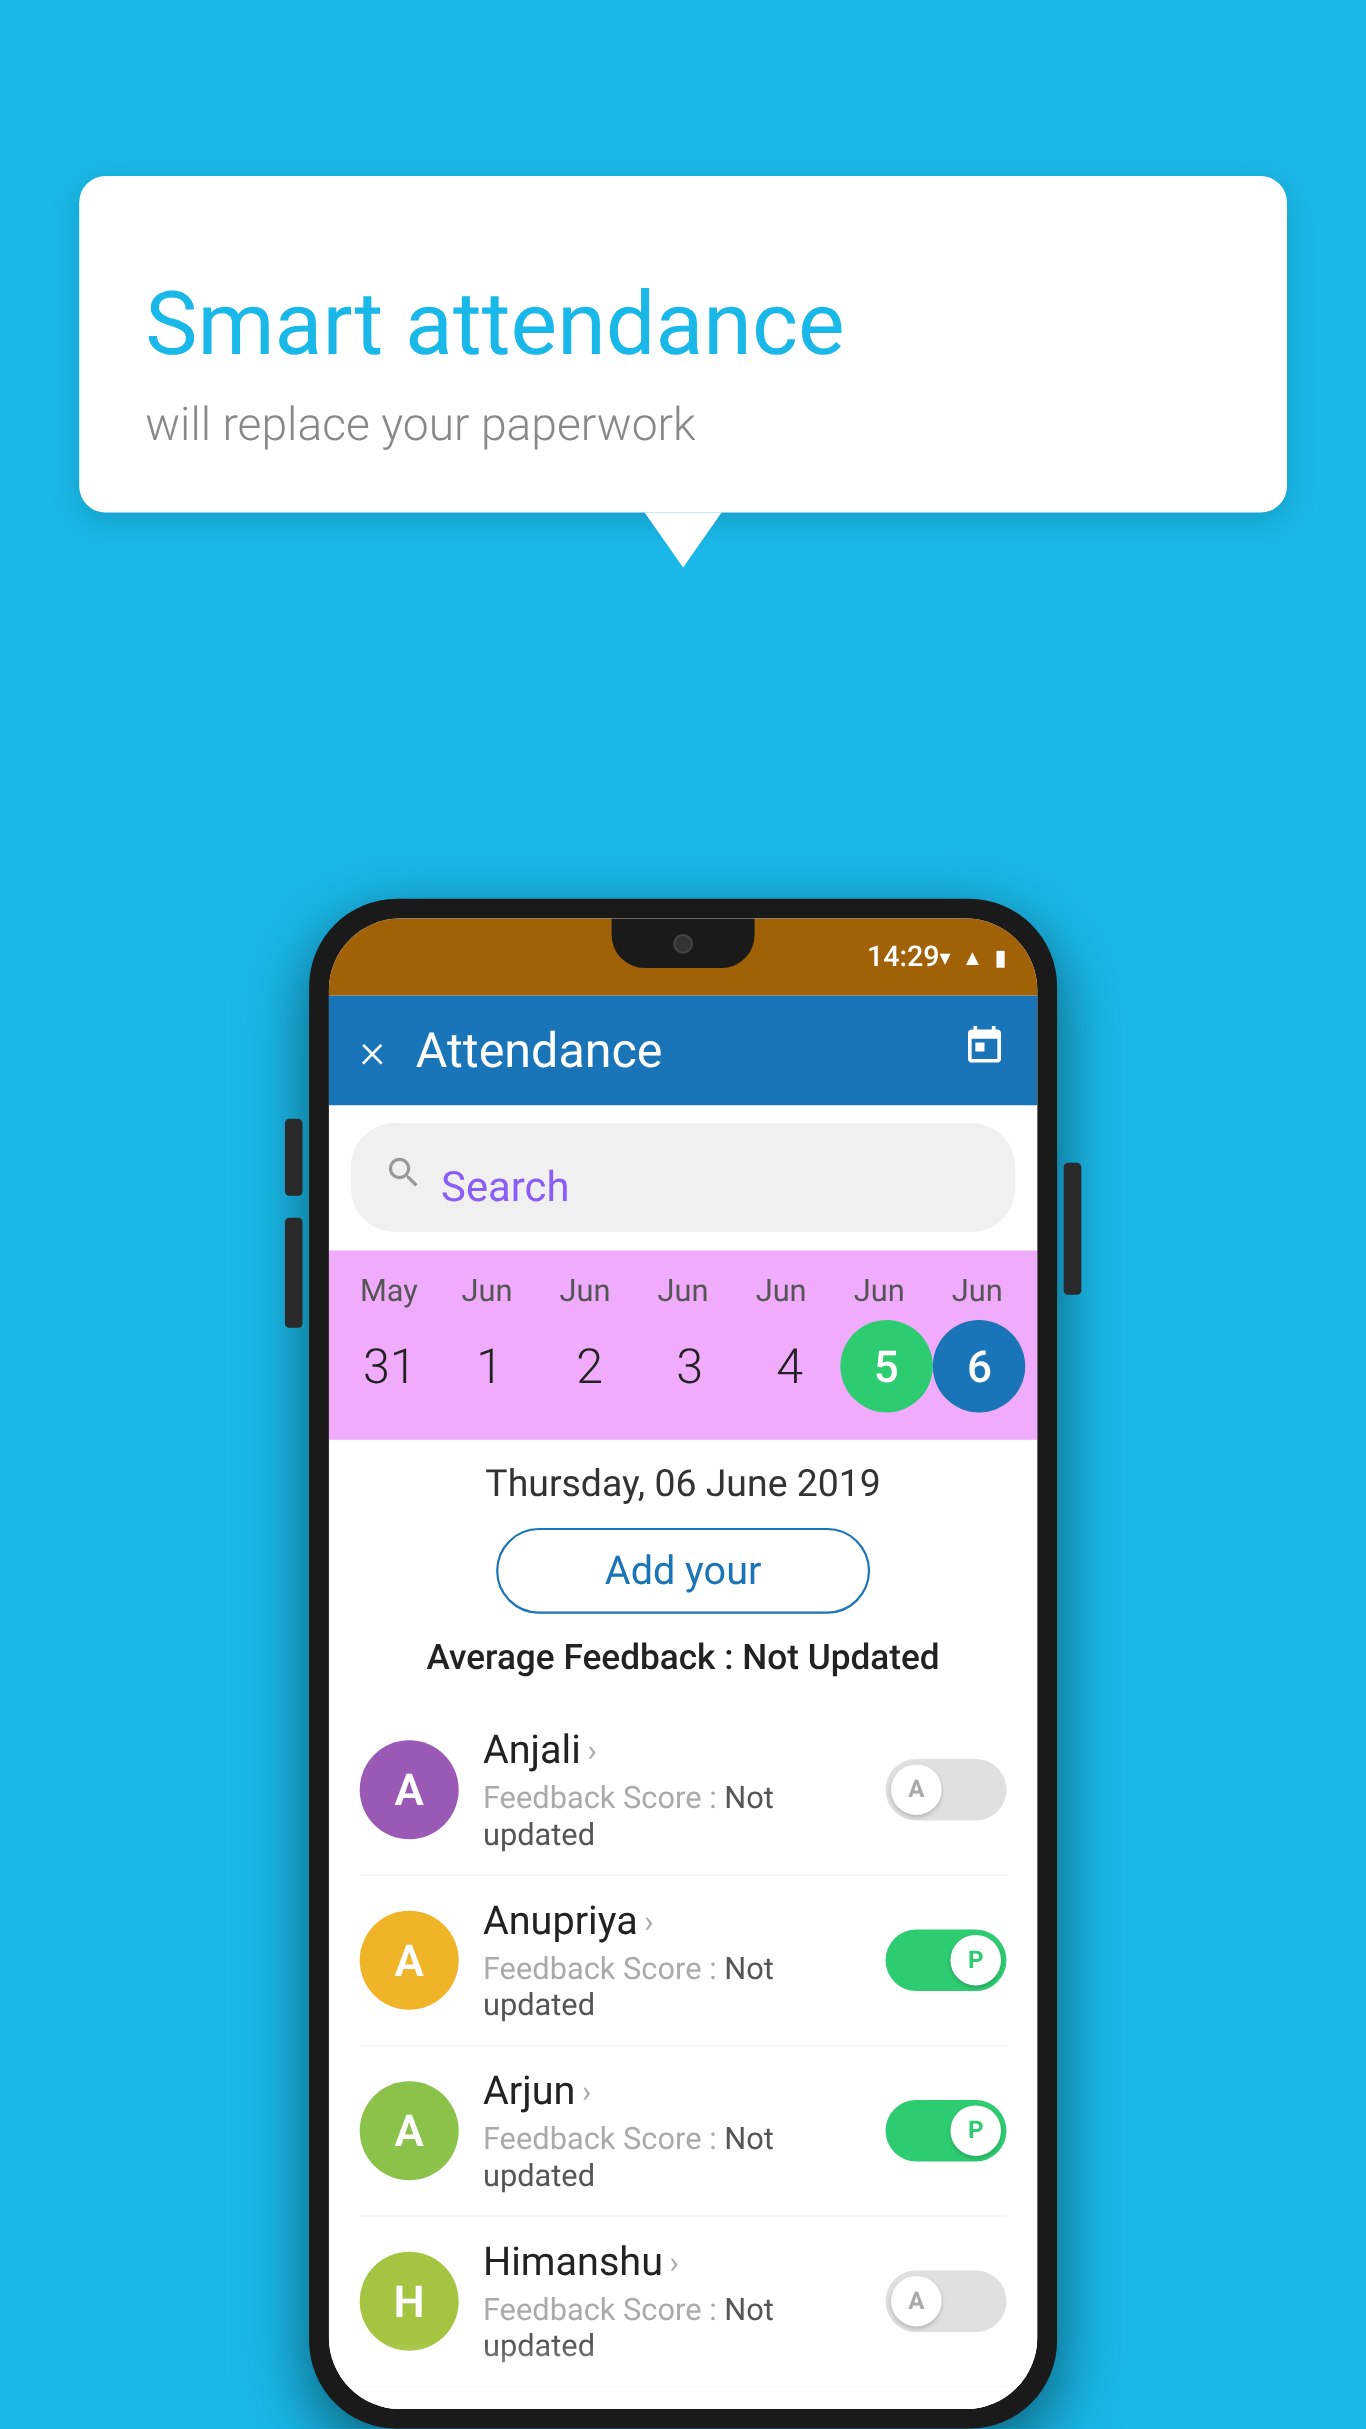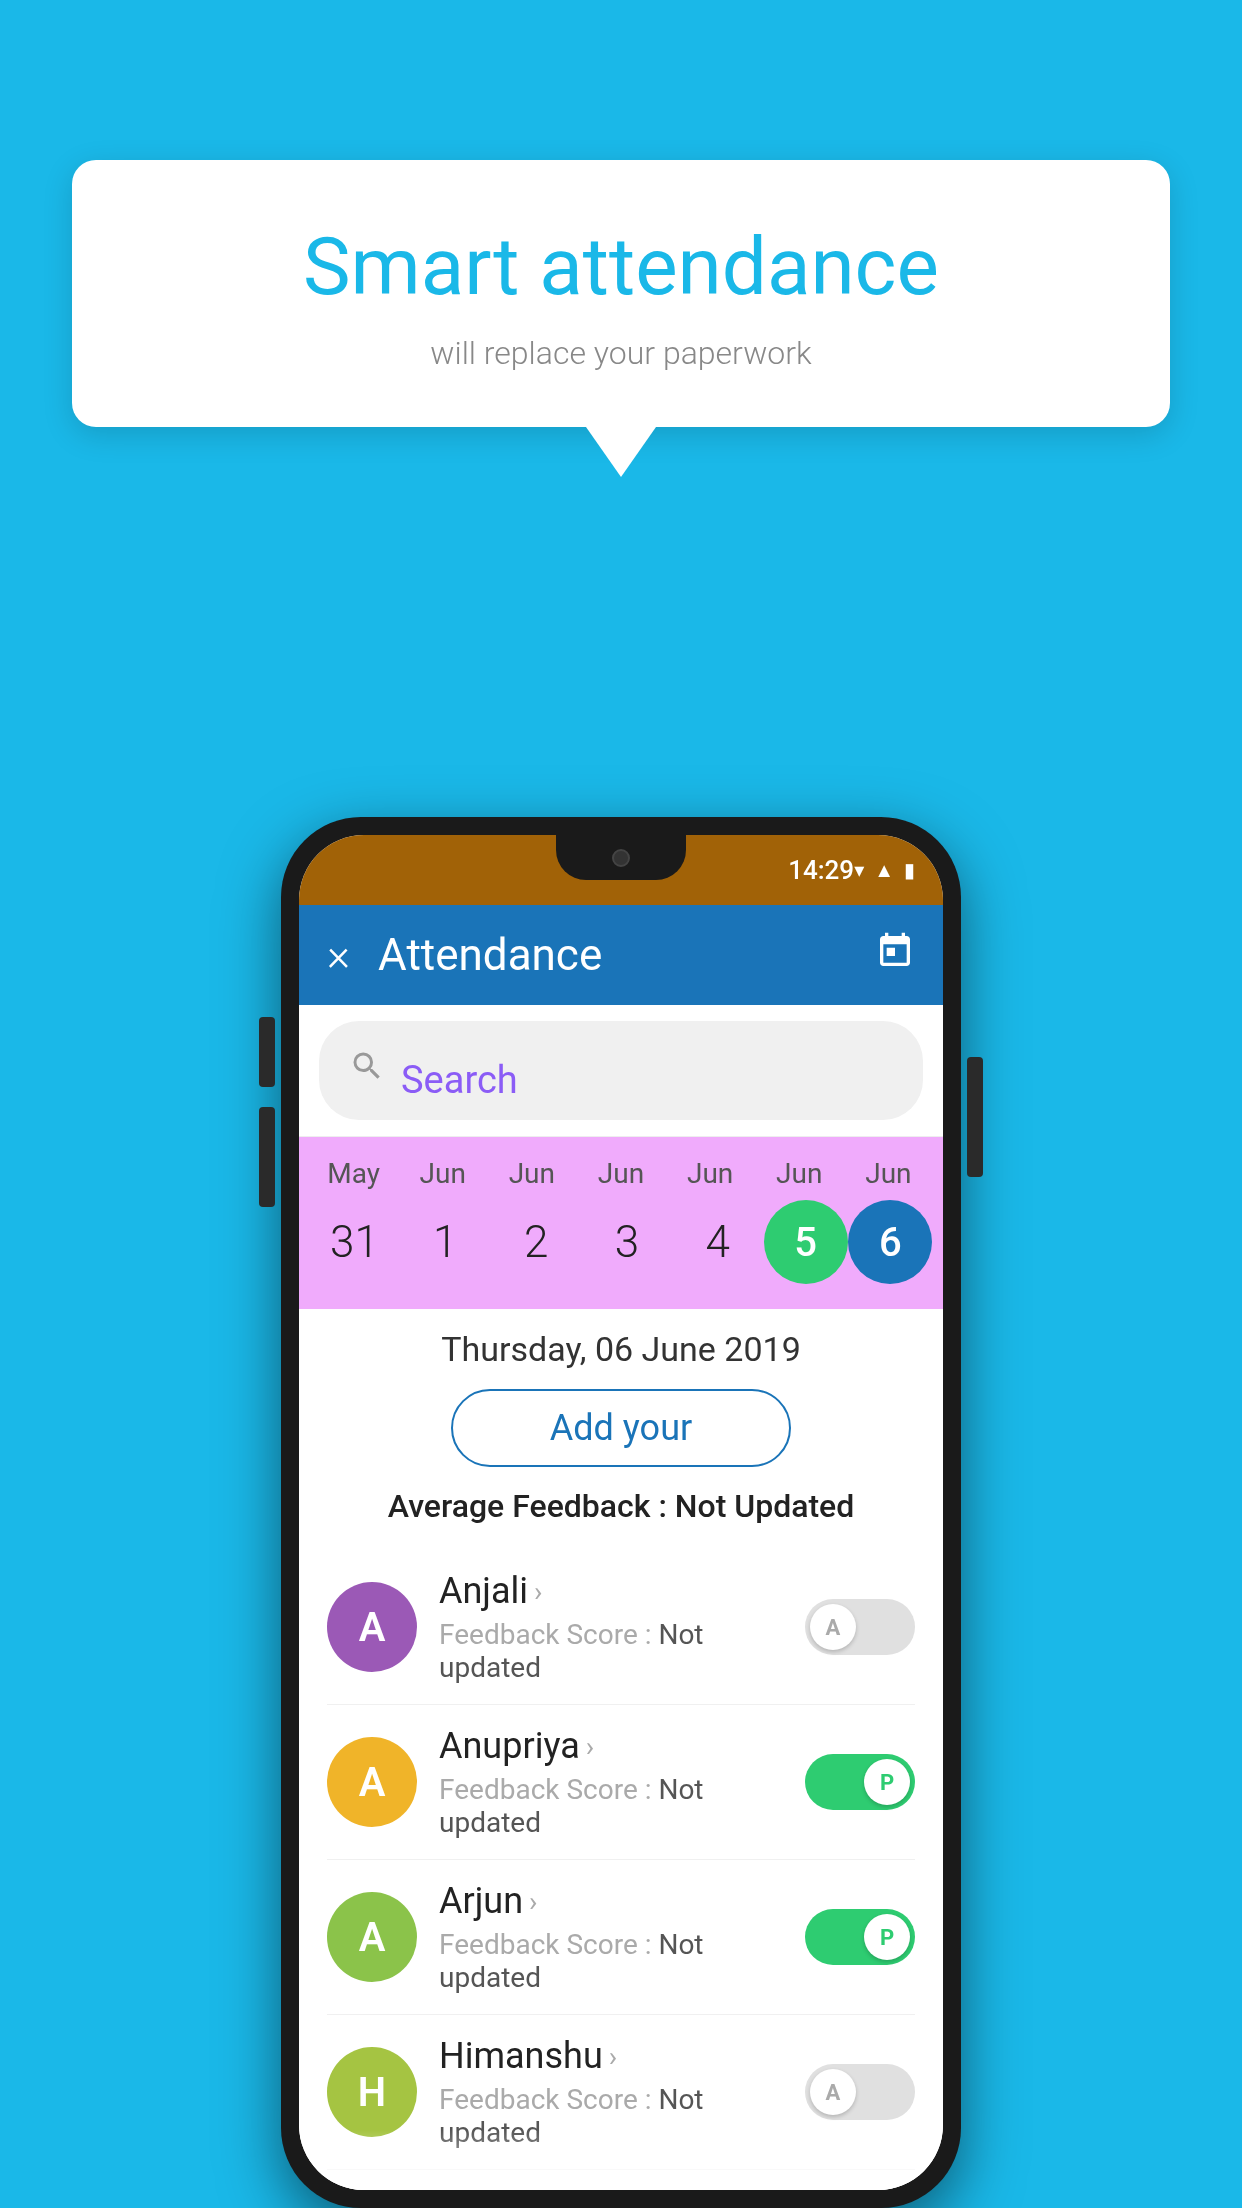--- a/index.html
+++ b/index.html
@@ -20,35 +20,35 @@
       left: 72px;
       right: 72px;
       display: flex;
       flex-direction: column;
       align-items: center;
     }
 
     .speech-bubble {
       background: white;
       border-radius: 24px;
-      padding: 60px 60px 55px;
+      padding: 88px 60px 55px;
       width: 100%;
-      text-align: center;
+      text-align: left;
       box-shadow: 0 8px 30px rgba(0,0,0,0.15);
     }
 
     .speech-bubble-title {
       font-size: 80px;
       color: #1ab8e8;
       font-weight: 400;
       margin-bottom: 20px;
     }
 
     .speech-bubble-subtitle {
-      font-size: 32px;
+      font-size: 42px;
       color: #888;
       font-weight: 300;
     }
 
     .speech-bubble-arrow {
       width: 0;
       height: 0;
       border-left: 35px solid transparent;
       border-right: 35px solid transparent;
       border-top: 50px solid white;

